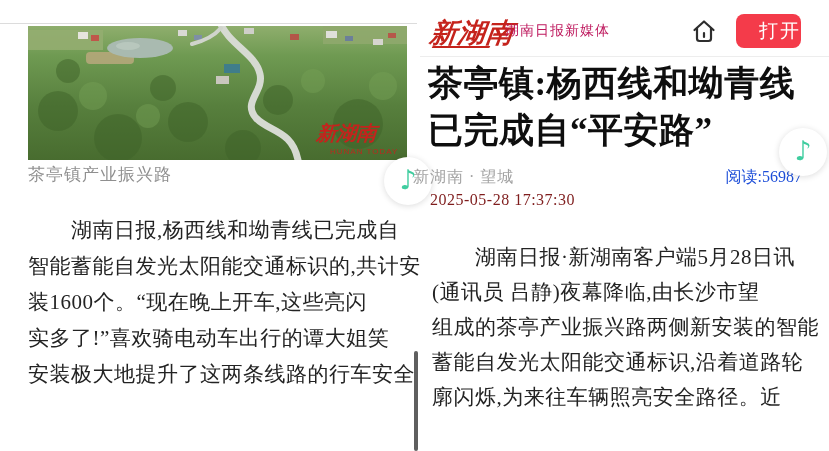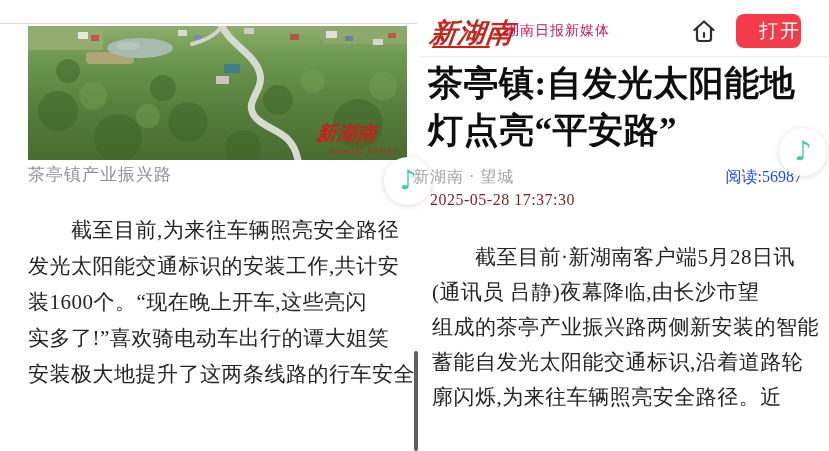--- a/index.html
+++ b/index.html
@@ -117,22 +117,22 @@
       <path d="M193 2 C 186 10, 176 15, 164 18" fill="none" stroke="#d0d4cc" stroke-width="4" stroke-linecap="round"></path>
 
       <text x="296" y="114" font-size="20" font-weight="bold" font-style="italic" fill="#c4231d" transform="skewX(-4)" font-family="'Liberation Serif',serif">新湖南</text>
       <text x="302" y="128" font-size="8" fill="#c4231d" opacity="0.9" font-family="'Liberation Sans',sans-serif" letter-spacing="1">HUNAN TODAY</text>
     </svg>
   </div>
 
   <div class="abs caption">茶亭镇产业振兴路</div>
 
   <div class="abs col-left">
-    <div class="bline">　　截至目前,为来往车辆照亮安全路径</div>
-    <div class="bline">发光太阳能交通标识的安装工作,共计安</div>
+    <div class="bline">　　湖南日报,杨西线和坳青线已完成自</div>
+    <div class="bline">智能蓄能自发光太阳能交通标识的,共计安</div>
     <div class="bline">装1600个。“现在晚上开车,这些亮闪</div>
     <div class="bline">实多了!”喜欢骑电动车出行的谭大姐笑</div>
     <div class="bline">安装极大地提升了这两条线路的行车安全</div>
   </div>
 
   <div class="abs audio-btn audio-left">
     <span class="note">♪</span>
   </div>
 
   <div class="abs logo">新湖南</div>
@@ -145,28 +145,28 @@
       <path d="M4.5 13 L14 4.5 L23.5 13"></path>
       <path d="M7 11 V21.5 Q7 24 9.5 24 H18.5 Q21 24 21 21.5 V11"></path>
       <path d="M14 16 V20"></path>
     </svg>
   </div>
 
   <div class="abs open-btn">打开</div>
 
   <div class="abs header-divider"></div>
 
-  <div class="abs title">茶亭镇:自发光太阳能地灯点亮“平安路”</div>
+  <div class="abs title">茶亭镇:杨西线和坳青线已完成自“平安路”</div>
 
   <div class="abs meta-source">新湖南 · 望城</div>
   <div class="abs meta-read">阅读:56987</div>
   <div class="abs meta-date">2025-05-28 17:37:30</div>
 
   <div class="abs col-right">
-    <div class="bline">　　截至目前·新湖南客户端5月28日讯</div>
+    <div class="bline">　　湖南日报·新湖南客户端5月28日讯</div>
     <div class="bline">(通讯员 吕静)夜幕降临,由长沙市望</div>
     <div class="bline">组成的茶亭产业振兴路两侧新安装的智能</div>
     <div class="bline">蓄能自发光太阳能交通标识,沿着道路轮</div>
     <div class="bline">廓闪烁,为来往车辆照亮安全路径。近</div>
   </div>
 
   <div class="abs audio-btn audio-right">
     <span class="note">♪</span>
   </div>
 

